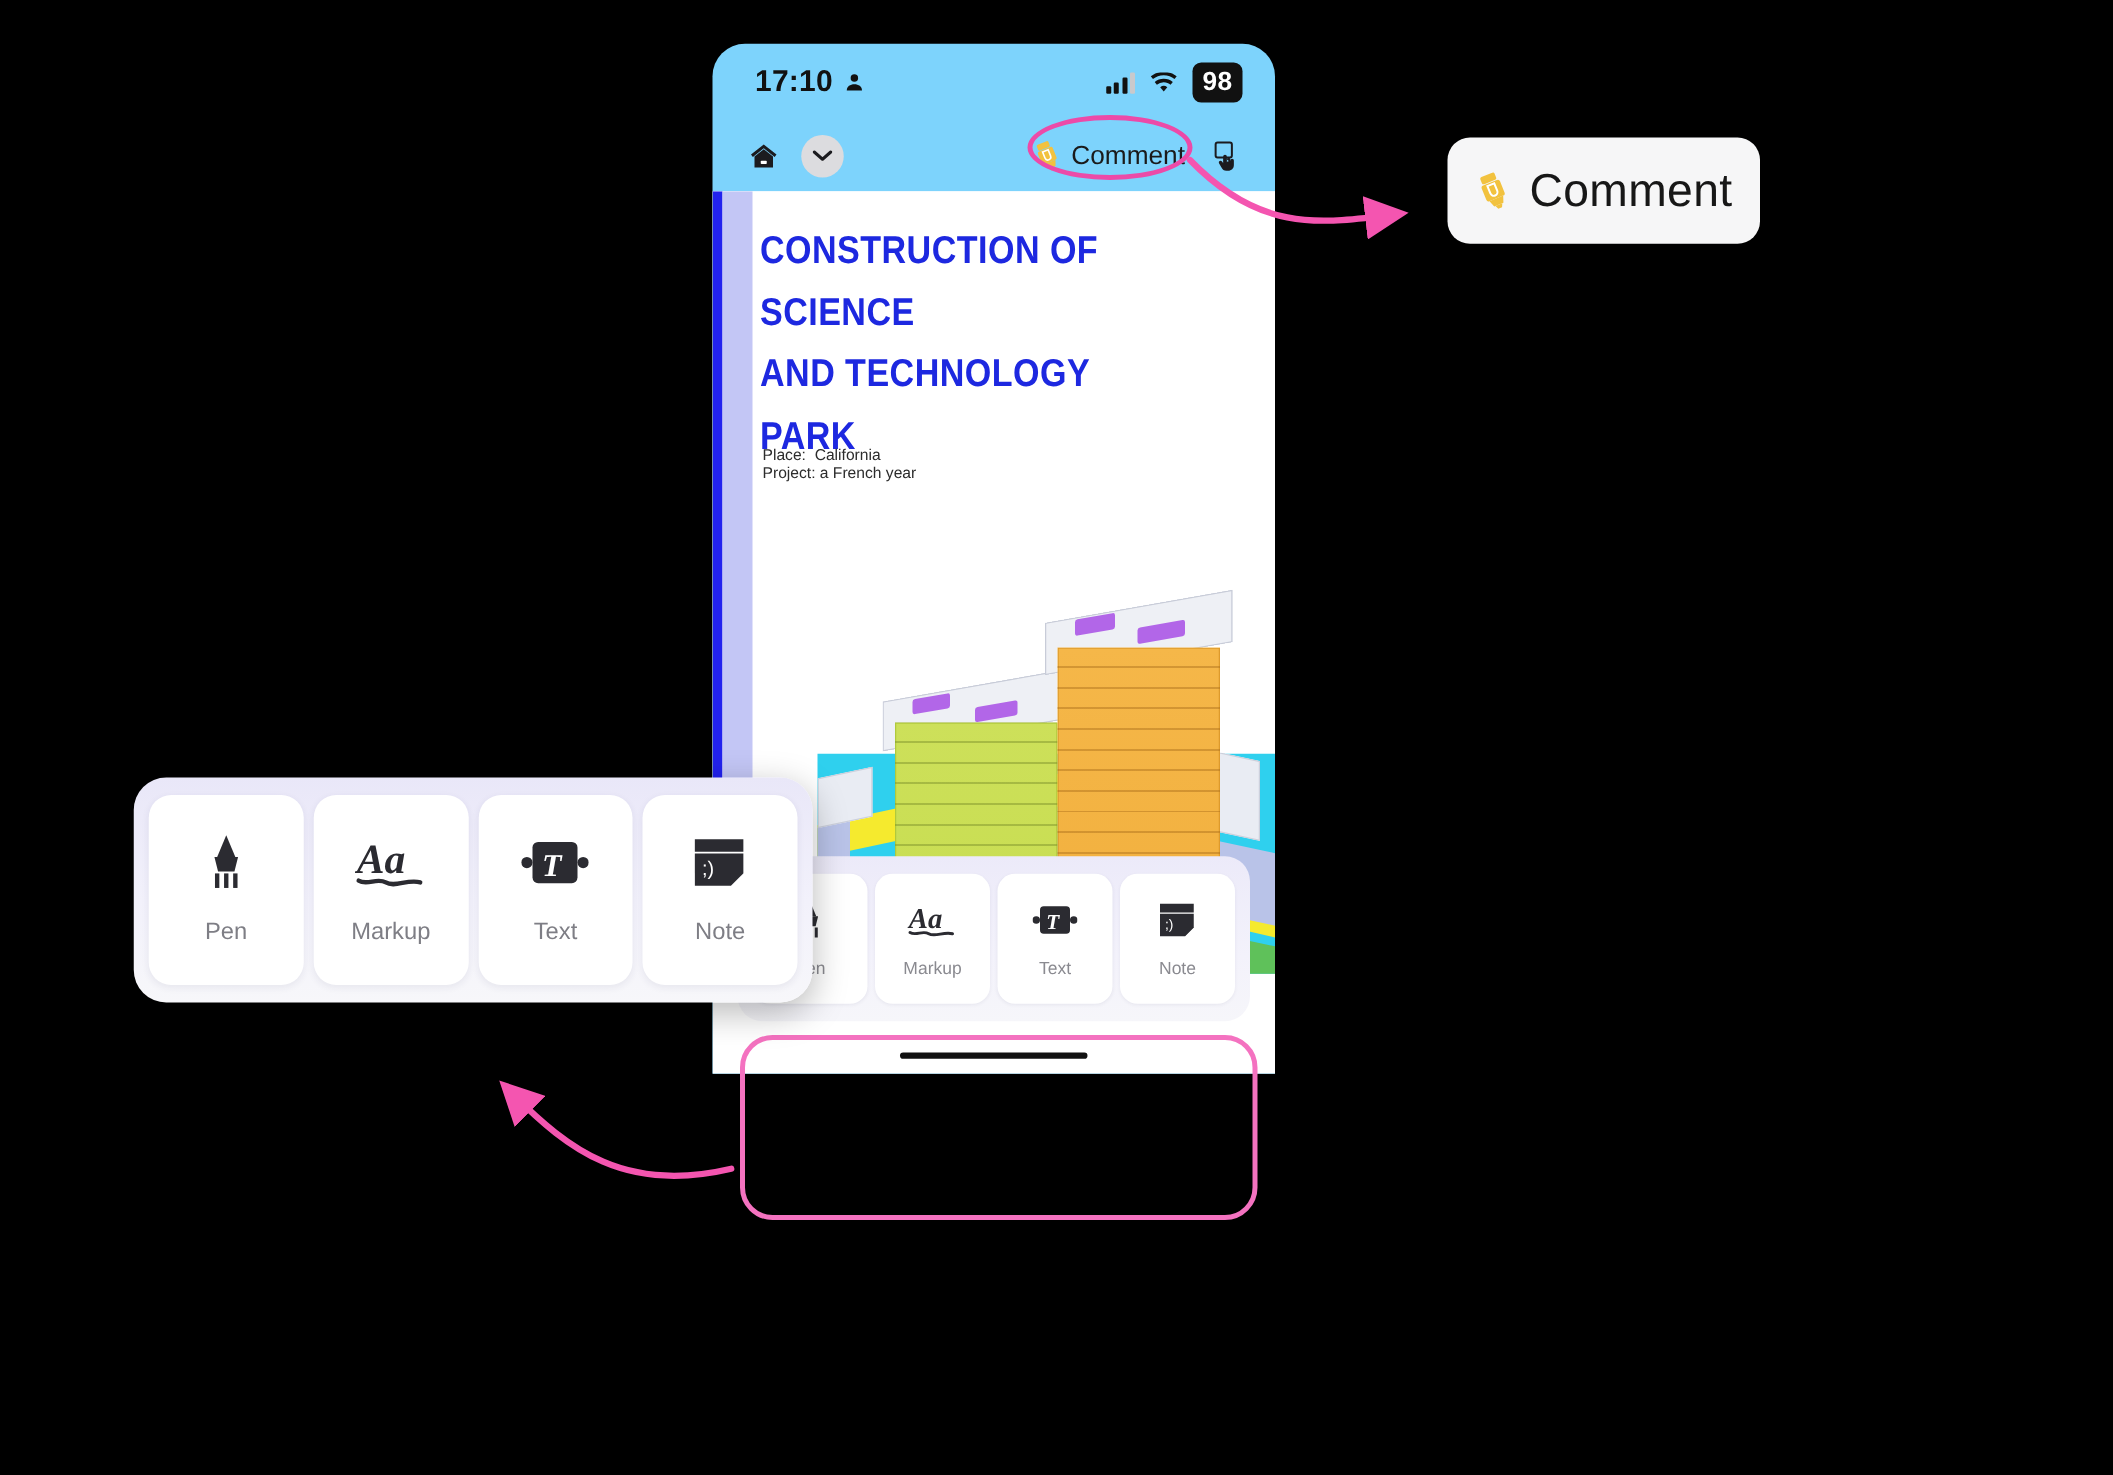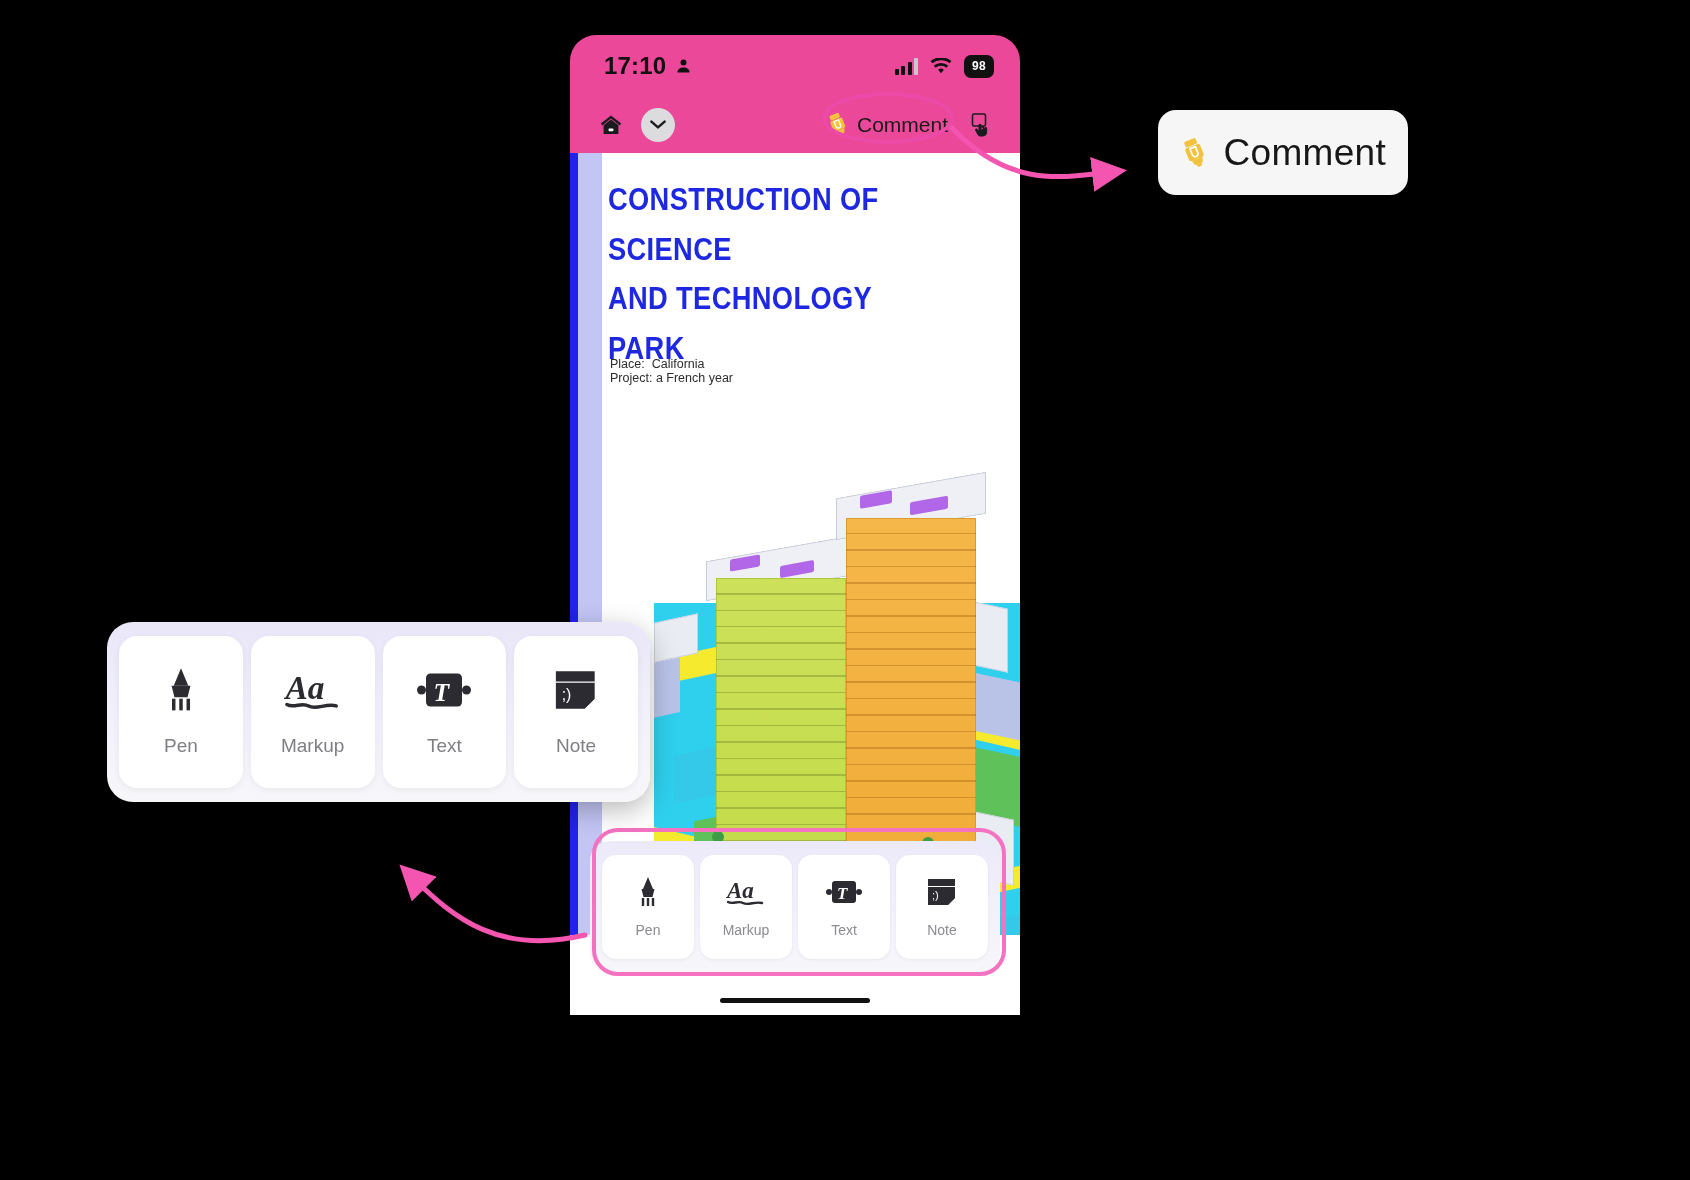--- a/index.html
+++ b/index.html
@@ -6,43 +6,43 @@
   html, body {
     width: 1690px; height: 1180px;
     background: #000; overflow: hidden;
     font-family: "Liberation Sans", sans-serif;
   }
   .stage { position: relative; width: 1690px; height: 1180px; background: #000; }
 
   
   .phone {
     position: absolute; left: 570px; top: 35px;
-    width: 450px; height: 980px;
-    background: #ec4899;
+    width: 450px; height: 824px;
+    background: #7dd3fc;
     border-radius: 26px 26px 0 0;
     overflow: hidden;
   }
   
   .statusbar {
     position: absolute; top: 0; left: 0; right: 0; height: 62px;
     display: flex; align-items: center; justify-content: space-between;
     padding: 0 26px 0 34px;
   }
   .sb-left { display: flex; align-items: center; gap: 9px; }
   .sb-time { font-size: 24px; font-weight: bold; color: #111; letter-spacing: .2px; }
   .sb-right { display: flex; align-items: center; gap: 12px; }
   .signal { display: flex; align-items: flex-end; gap: 2.5px; height: 17px; }
   .signal i { display: block; width: 4px; background: #111; border-radius: 1px; }
   .signal i:nth-child(1) { height: 6px; }
   .signal i:nth-child(2) { height: 9px; }
   .signal i:nth-child(3) { height: 13px; }
   .signal i:nth-child(4) { height: 17px; background: #c9c9cc; }
   .battery {
     background: #111; color: #fff; border-radius: 7px;
-    font-size: 12px; font-weight: bold; line-height: 1;
+    font-size: 21px; font-weight: bold; line-height: 1;
     padding: 5px 8px 6px; letter-spacing: .3px;
   }
 
   
   .navbar {
     position: absolute; top: 62px; left: 0; right: 0; height: 56px;
     display: flex; align-items: center; padding: 0 22px 0 24px;
   }
   .nav-left { display: flex; align-items: center; gap: 13px; }
   .icon-btn {

